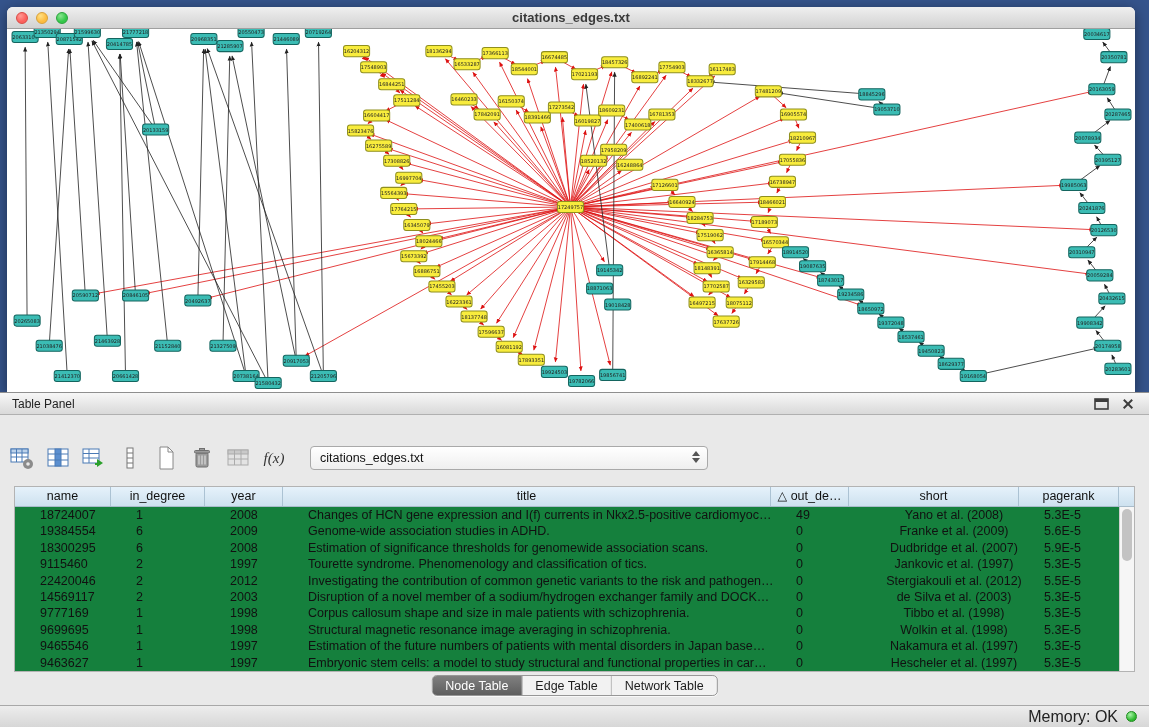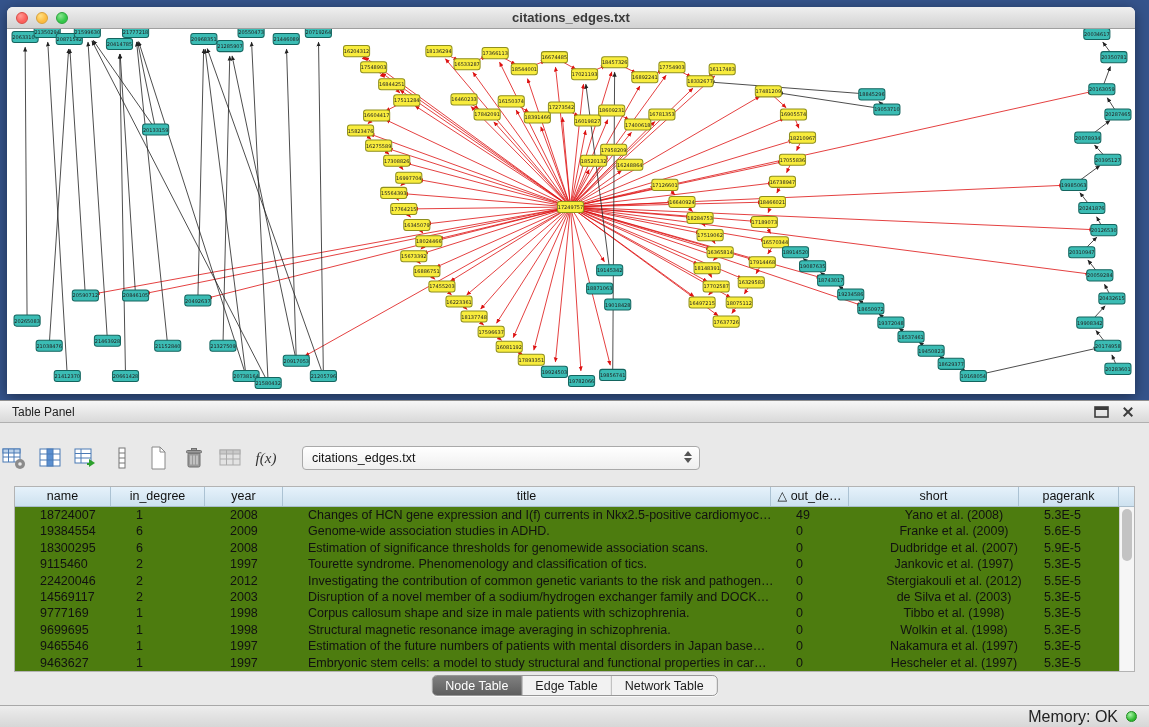--- a/index.html
+++ b/index.html
@@ -13,42 +13,42 @@
   .lights { position:absolute; left:9px; top:5px; display:flex; gap:8px; }
   .light { width:12px; height:12px; border-radius:50%; display:inline-block; }
   .light.red { background:radial-gradient(circle at 35% 30%, #ff9a94, #fc615d 60%); border:1px solid #d94a45; }
   .light.yellow { background:radial-gradient(circle at 35% 30%, #ffe084, #fdbc40 60%); border:1px solid #d8a13a; }
   .light.green { background:radial-gradient(circle at 35% 30%, #8ae690, #34c749 60%); border:1px solid #2aa33c; }
   .wtitle { text-align:center; font-size:13px; font-weight:bold; color:#3a3a3a; line-height:21px; }
   .canvas { display:block; width:1126px; height:363px; background:#fff; }
   svg text { font-family:"DejaVu Sans",sans-serif; }
 
   
-  .panel-header { position:absolute; left:0; top:400px; width:1149px; height:23px; background:linear-gradient(#f7f7f7,#d9d9d9); border-top:1px solid #8f8f8f; border-bottom:1px solid #b0b0b0; display:flex; align-items:center; }
+  .panel-header { position:absolute; left:0; top:392px; width:1149px; height:23px; background:linear-gradient(#f7f7f7,#d9d9d9); border-top:1px solid #8f8f8f; border-bottom:1px solid #b0b0b0; display:flex; align-items:center; }
   .panel-title { font-size:12px; color:#222; padding-left:12px; flex:1; }
   .panel-header-icons { display:flex; align-items:center; gap:12px; padding-right:14px; }
   .float-btn svg { display:block; }
   .close-btn { width:14px; height:14px; position:relative; cursor:default; }
   .close-btn:before,.close-btn:after { content:""; position:absolute; left:1px; top:6px; width:12px; height:2.2px; background:#3c3c3c; }
   .close-btn:before { transform:rotate(45deg); }
   .close-btn:after { transform:rotate(-45deg); }
 
   
   .panel-body { position:absolute; left:0; top:423px; width:1149px; height:282px; background:#e9e9e9; }
-  .toolbar { position:absolute; left:0; top:20px; height:30px; display:flex; align-items:center; gap:8px; }
+  .toolbar { position:absolute; left:8px; top:20px; height:30px; display:flex; align-items:center; gap:8px; }
   .tool { width:28px; height:28px; display:flex; align-items:center; justify-content:center; }
   .fx { font-family:"Liberation Serif",serif; font-style:italic; font-size:15px; color:#333; }
   .combo { margin-left:14px; width:398px; height:24px; background:linear-gradient(#ffffff,#efefef); border:1px solid #a9a9a9; border-radius:4px; display:flex; align-items:center; font-size:12.5px; color:#111; padding:0 22px 0 9px; position:relative; }
   .combo .arrows { position:absolute; right:7px; top:4px; display:flex; flex-direction:column; gap:2px; }
   .combo .arrows i { width:0; height:0; border-left:4px solid transparent; border-right:4px solid transparent; display:block; }
   .combo .arrows .up { border-bottom:5px solid #555; }
   .combo .arrows .dn { border-top:5px solid #555; }
 
   
-  .table { position:absolute; left:14px; top:63px; width:1121px; background:#4d7c0f; border:1px solid #b3b3b3; }
+  .table { position:absolute; left:14px; top:63px; width:1121px; background:#15803d; border:1px solid #b3b3b3; }
   .thead { display:grid; grid-template-columns:96px 94px 78px 488px 78px 170px 1fr; height:20px; background:linear-gradient(#e6f2fb,#cde1ef); border-bottom:1px solid #a8bccb; padding-right:15px; }
   .hcell { font-size:12.5px; color:#111; text-align:center; line-height:19px; border-right:1px solid #abc2d3; overflow:hidden; white-space:nowrap; }
   .tbody { padding-right:15px;padding-left:20px; }
   .trow { display:grid; grid-template-columns:96px 94px 78px 488px 78px 170px 1fr; height:16.4px; }
   .tcell { font-size:12.5px; color:#111; line-height:16.4px; padding-left:5px; white-space:nowrap; overflow:hidden; }
   .tcell.c5 { text-align:center; padding-left:0; }
   .vscroll { position:absolute; right:0; top:20px; bottom:0; width:15px; background:#f6f6f6; border-left:1px solid #cfcfcf; }
   .vthumb { position:absolute; left:2px; top:2px; width:10px; height:52px; background:#c3c3c3; border-radius:5px; }
 
   

